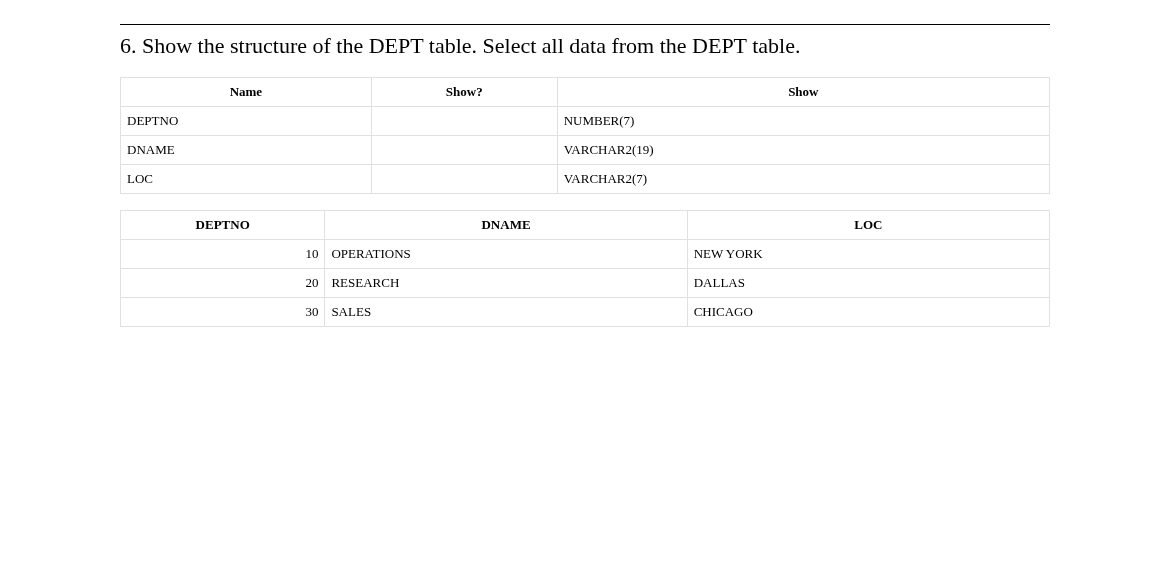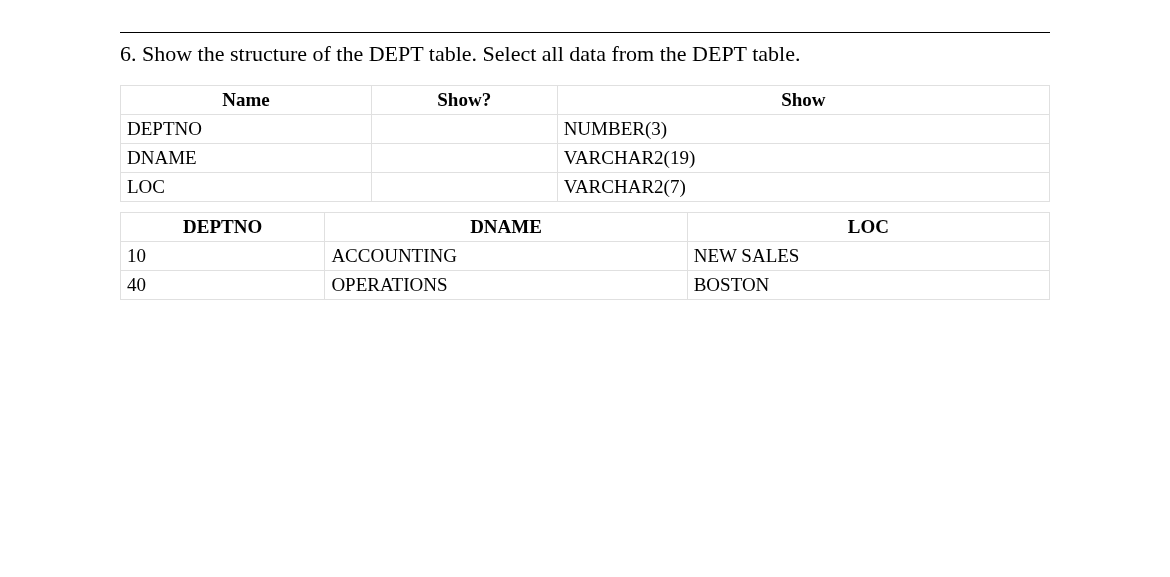--- a/index.html
+++ b/index.html
@@ -4,53 +4,53 @@
   <style>
     body {
       margin: 0;
       padding: 0;
       font-family: "Times New Roman", Times, serif;
       background: #fff;
       color: #000;
       width: 1170px;
     }
     .page {
-      padding: 32px 120px 0 120px;
+      padding: 24px 120px 0 120px;
     }
     .hr-top {
       border: none;
       border-top: 1px solid #000;
       margin: 0 0 8px 0;
     }
     .question {
       font-size: 22px;
       margin: 6px 0 18px 0;
     }
     table {
       border-collapse: collapse;
       width: 100%;
       table-layout: fixed;
-      font-size: 19px;
-      margin-bottom: 10px;
+      font-size: 13px;
+      margin-bottom: 16px;
     }
     th, td {
       border: 1px solid #e0e0e0;
       padding: 2px 6px;
       vertical-align: middle;
       height: 24px;
     }
     th {
       font-weight: bold;
       text-align: center;
     }
     .struct-name { width: 27%; }
     .struct-null { width: 20%; }
     .struct-type { width: 53%; }
     td.left { text-align: left; }
-    td.right { text-align: left; }
+    td.right { text-align: right; }
     .data-deptno { width: 22%; }
     .data-dname  { width: 39%; }
     .data-loc    { width: 39%; }
   </style>
 </head>
 <body>
 
 <div class="page">
   <hr class="hr-top">
   <div class="question">6. Show the structure of the DEPT table. Select all data from the DEPT table.</div>
@@ -65,21 +65,21 @@
       <tr>
         <th>Name</th>
         <th>Show?</th>
         <th>Show</th>
       </tr>
     </thead>
     <tbody>
       <tr>
         <td class="left">DEPTNO</td>
         <td class="left"></td>
-        <td class="left">NUMBER(3)</td>
+        <td class="left">NUMBER(7)</td>
       </tr>
       <tr>
         <td class="left">DNAME</td>
         <td class="left"></td>
         <td class="left">VARCHAR2(19)</td>
       </tr>
       <tr>
         <td class="left">LOC</td>
         <td class="left"></td>
         <td class="left">VARCHAR2(7)</td>
@@ -96,23 +96,28 @@
     <thead>
       <tr>
         <th>DEPTNO</th>
         <th>DNAME</th>
         <th>LOC</th>
       </tr>
     </thead>
     <tbody>
       <tr>
         <td class="right">10</td>
-        <td class="left">ACCOUNTING</td>
-        <td class="left">NEW SALES</td>
+        <td class="left">OPERATIONS</td>
+        <td class="left">NEW YORK</td>
       </tr>
       <tr>
-        <td class="right">40</td>
-        <td class="left">OPERATIONS</td>
-        <td class="left">BOSTON</td>
+        <td class="right">20</td>
+        <td class="left">RESEARCH</td>
+        <td class="left">DALLAS</td>
+      </tr>
+      <tr>
+        <td class="right">30</td>
+        <td class="left">SALES</td>
+        <td class="left">CHICAGO</td>
       </tr>
     </tbody>
   </table>
 </div>
 
 </body></html>

